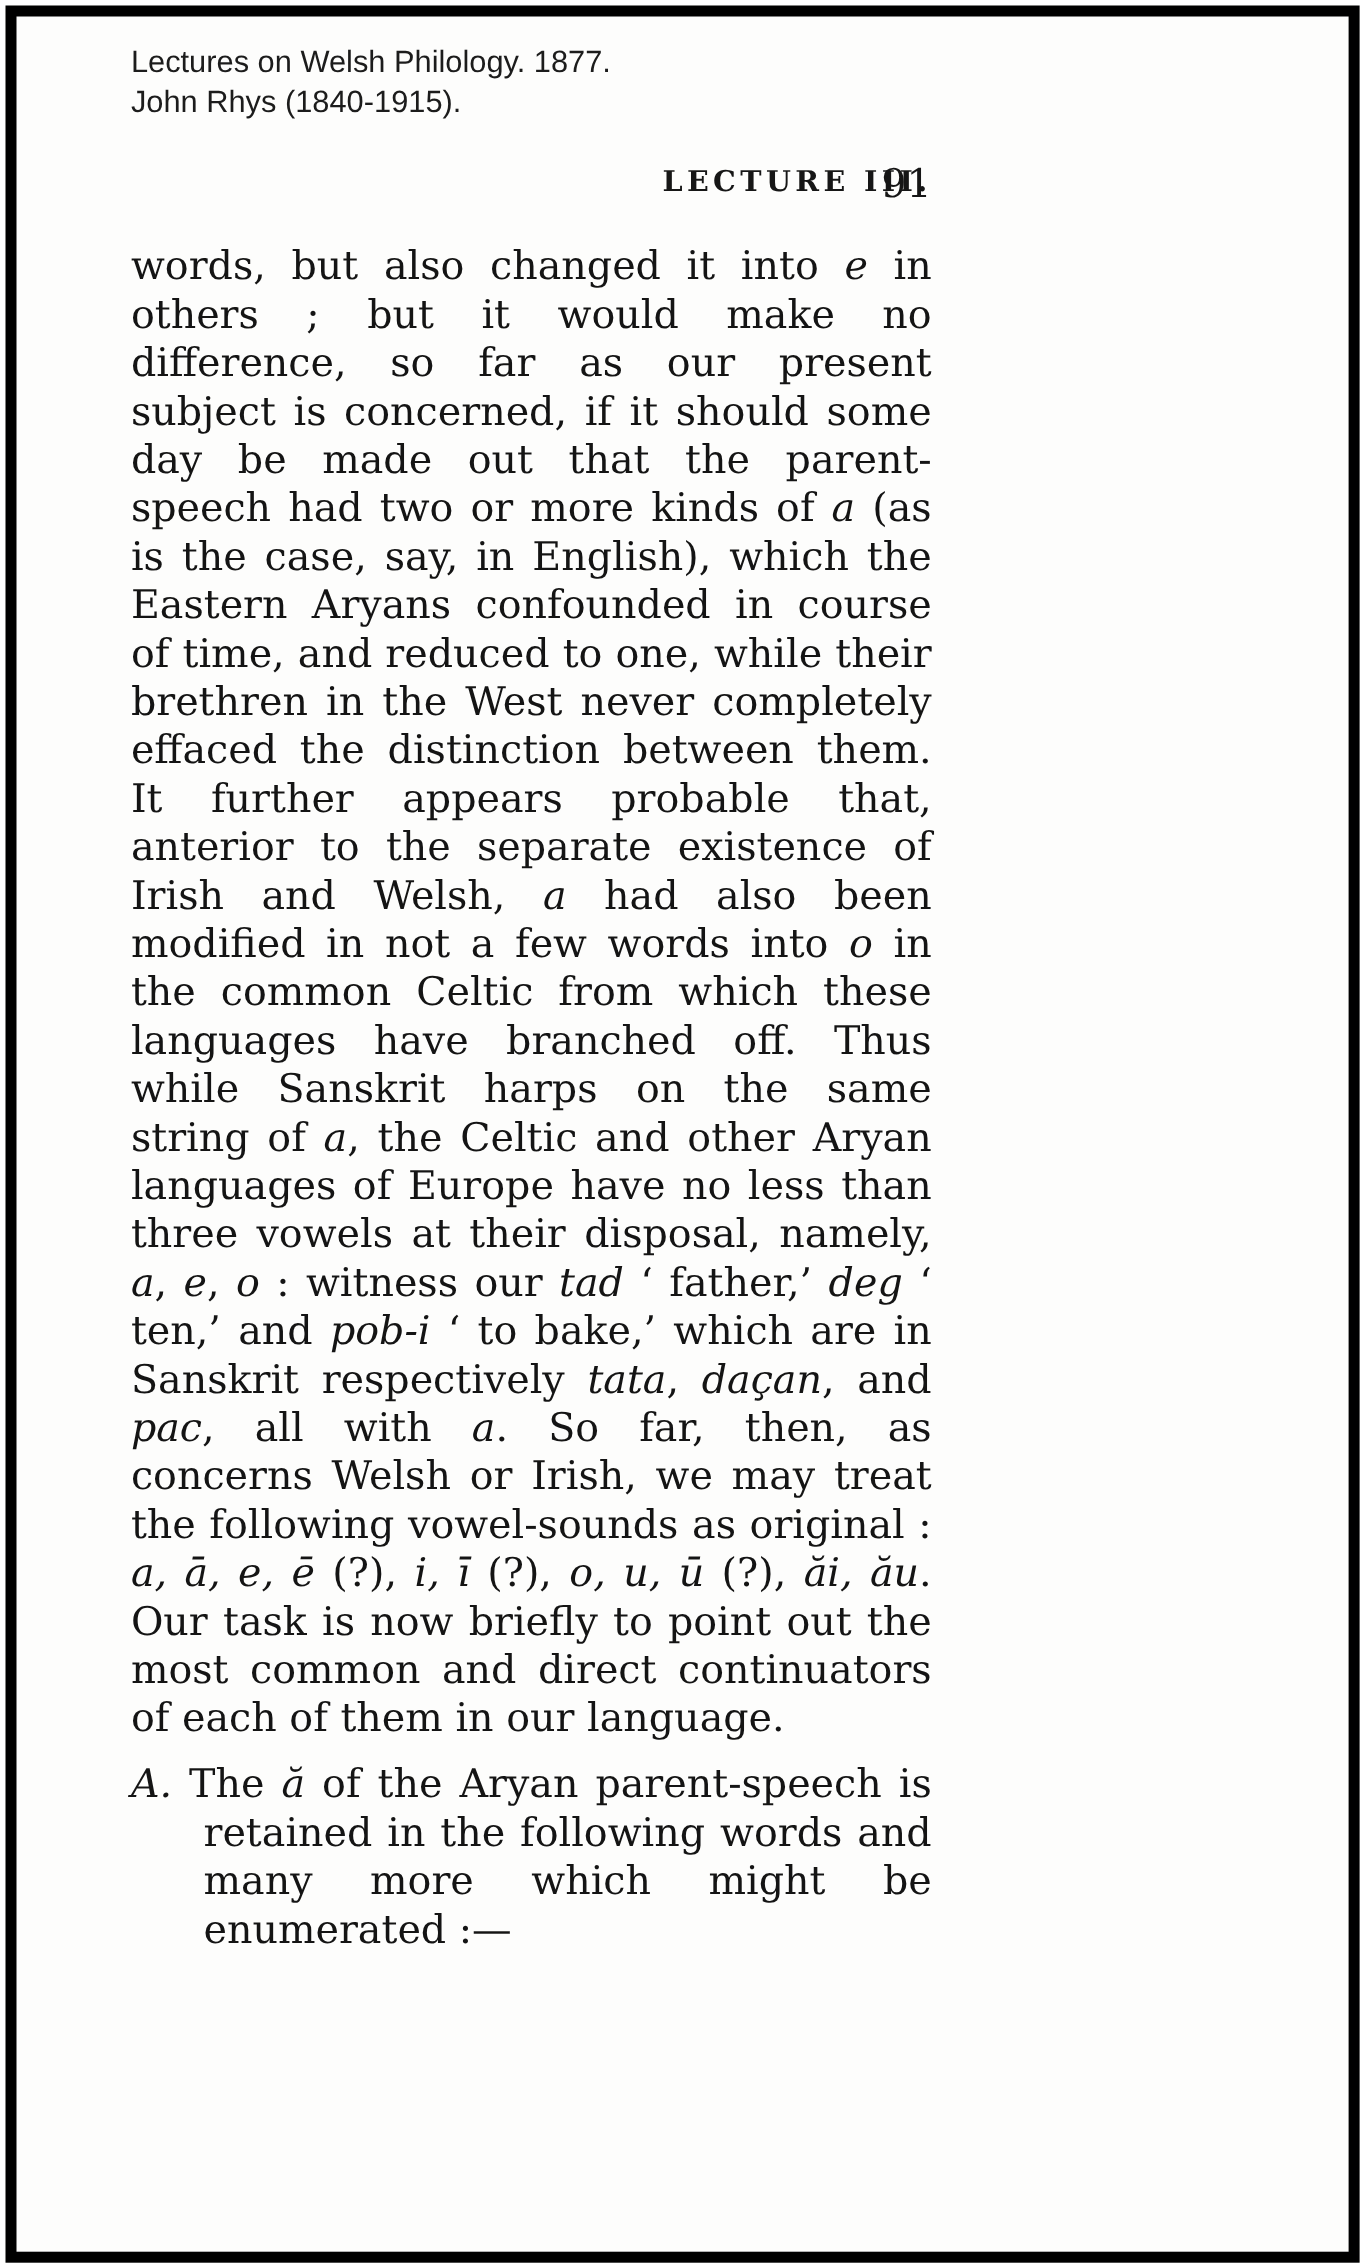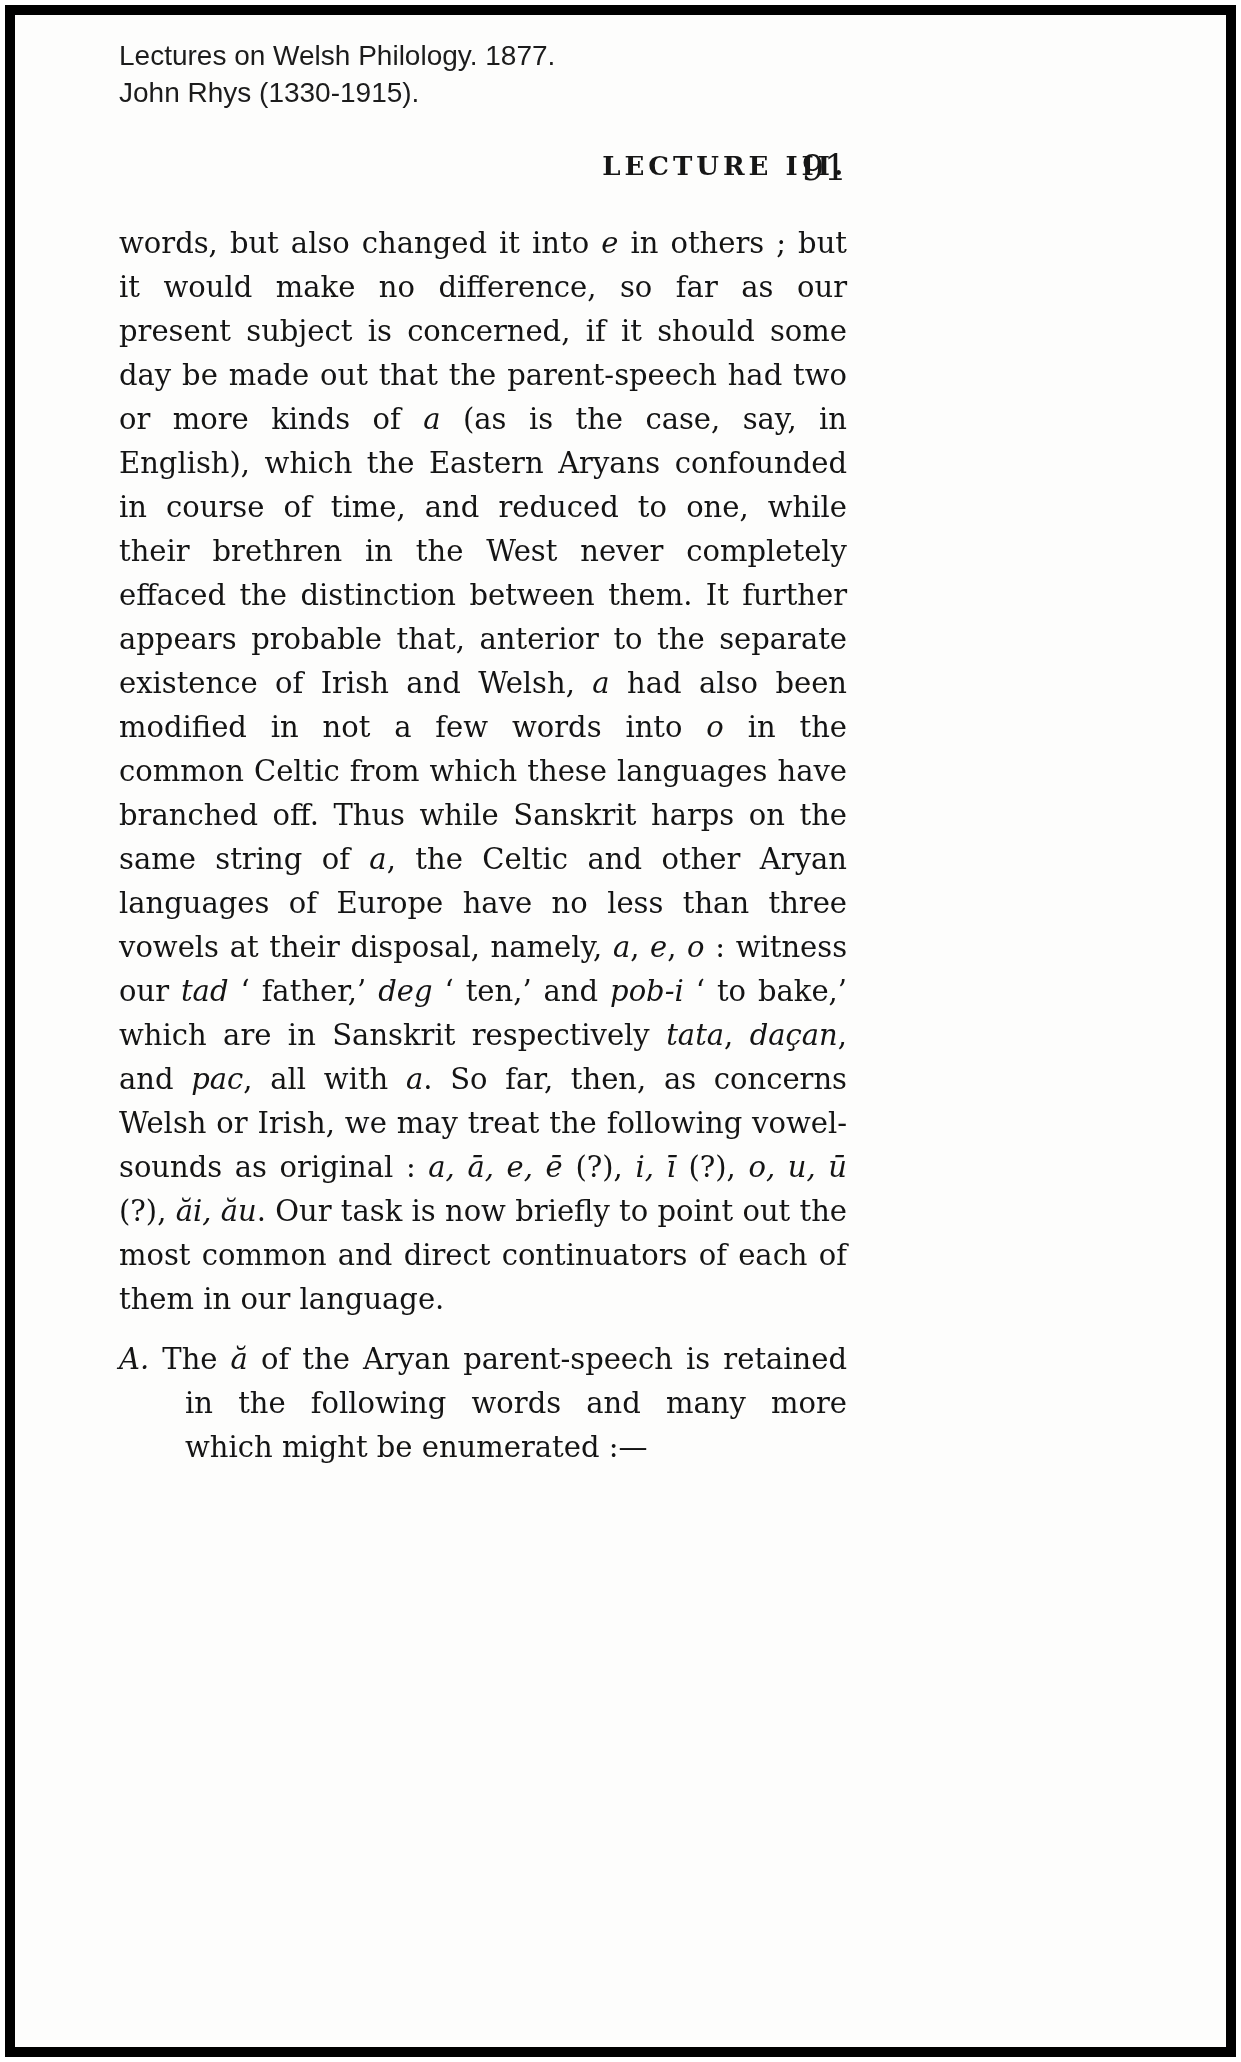--- a/index.html
+++ b/index.html
@@ -50,21 +50,21 @@
     right: 0;
     top: 2px;
     font-family: "DejaVu Serif", serif;
     font-size: 36px;
     line-height: 42px;
   }
   .body-par {
     width: 728px;
     margin: 34px 0 0 104px;
     font-family: "DejaVu Serif", serif;
-    font-size: 29px;
+    font-size: 36px;
     line-height: 44px;
     text-align: justify;
     color: #141414;
   }
   .section-a {
     margin-top: 16px;
     padding-left: 66px;
     text-indent: -66px;
     box-sizing: border-box;
   }
@@ -78,21 +78,21 @@
   }
 </style>
 </head>
 <body>
 
 <div class="scan">
   <div class="page">
 
     <div class="meta">
       <div>Lectures on Welsh Philology. 1877.</div>
-      <div>John Rhys (1330-1915).</div>
+      <div>John Rhys (1840-1915).</div>
     </div>
 
     <div class="header-row">
       <div class="lecture-title">LECTURE III.</div>
       <div class="page-number">91</div>
     </div>
 
     <p class="body-par"><span>words, but also changed it into </span><span style="font-style: italic;">e</span><span> in others ; but it would make no difference, so far as our present subject is concerned, if it should some day be made out that the parent-speech had two or more kinds of </span><span style="font-style: italic;">a</span><span> (as is the case, say, in English), which the Eastern Aryans confounded in course of time, and reduced to one, while their brethren in the West never completely effaced the distinction between them. It further appears probable that, anterior to the separate existence of Irish and Welsh, </span><span style="font-style: italic;">a</span><span> had also been modified in not a few words into </span><span style="font-style: italic;">o</span><span> in the common Celtic from which these languages have branched off. Thus while Sanskrit harps on the same string of </span><span style="font-style: italic;">a</span><span>, the Celtic and other Aryan languages of Europe have no less than three vowels at their disposal, namely, </span><span style="font-style: italic;">a</span><span>, </span><span style="font-style: italic;">e</span><span>, </span><span style="font-style: italic;">o</span><span> : witness our </span><span style="font-style: italic;">tad</span><span> ‘ father,’ </span><span style="font-style: italic;">deg</span><span> ‘ ten,’ and </span><span style="font-style: italic;">pob-i</span><span> ‘ to bake,’ which are in Sanskrit respectively </span><span style="font-style: italic;">tata</span><span>, </span><span style="font-style: italic;">daçan</span><span>, and </span><span style="font-style: italic;">pac</span><span>, all with </span><span style="font-style: italic;">a</span><span>. So far, then, as concerns Welsh or Irish, we may treat the following vowel-sounds as original : </span><span style="font-style: italic;">a, ā, e, ē</span><span> (?), </span><span style="font-style: italic;">i, ī</span><span> (?), </span><span style="font-style: italic;">o, u, ū</span><span> (?), </span><span style="font-style: italic;">ăi, ău</span><span>. Our task is now briefly to point out the most common and direct continuators of each of them in our language.</span></p>
 
     <p class="body-par section-a"><span style="font-style: italic;">A.</span><span> The </span><span style="font-style: italic;">ă</span><span> of the Aryan parent-speech is retained in the following words and many more which might be enumerated :—</span></p>

